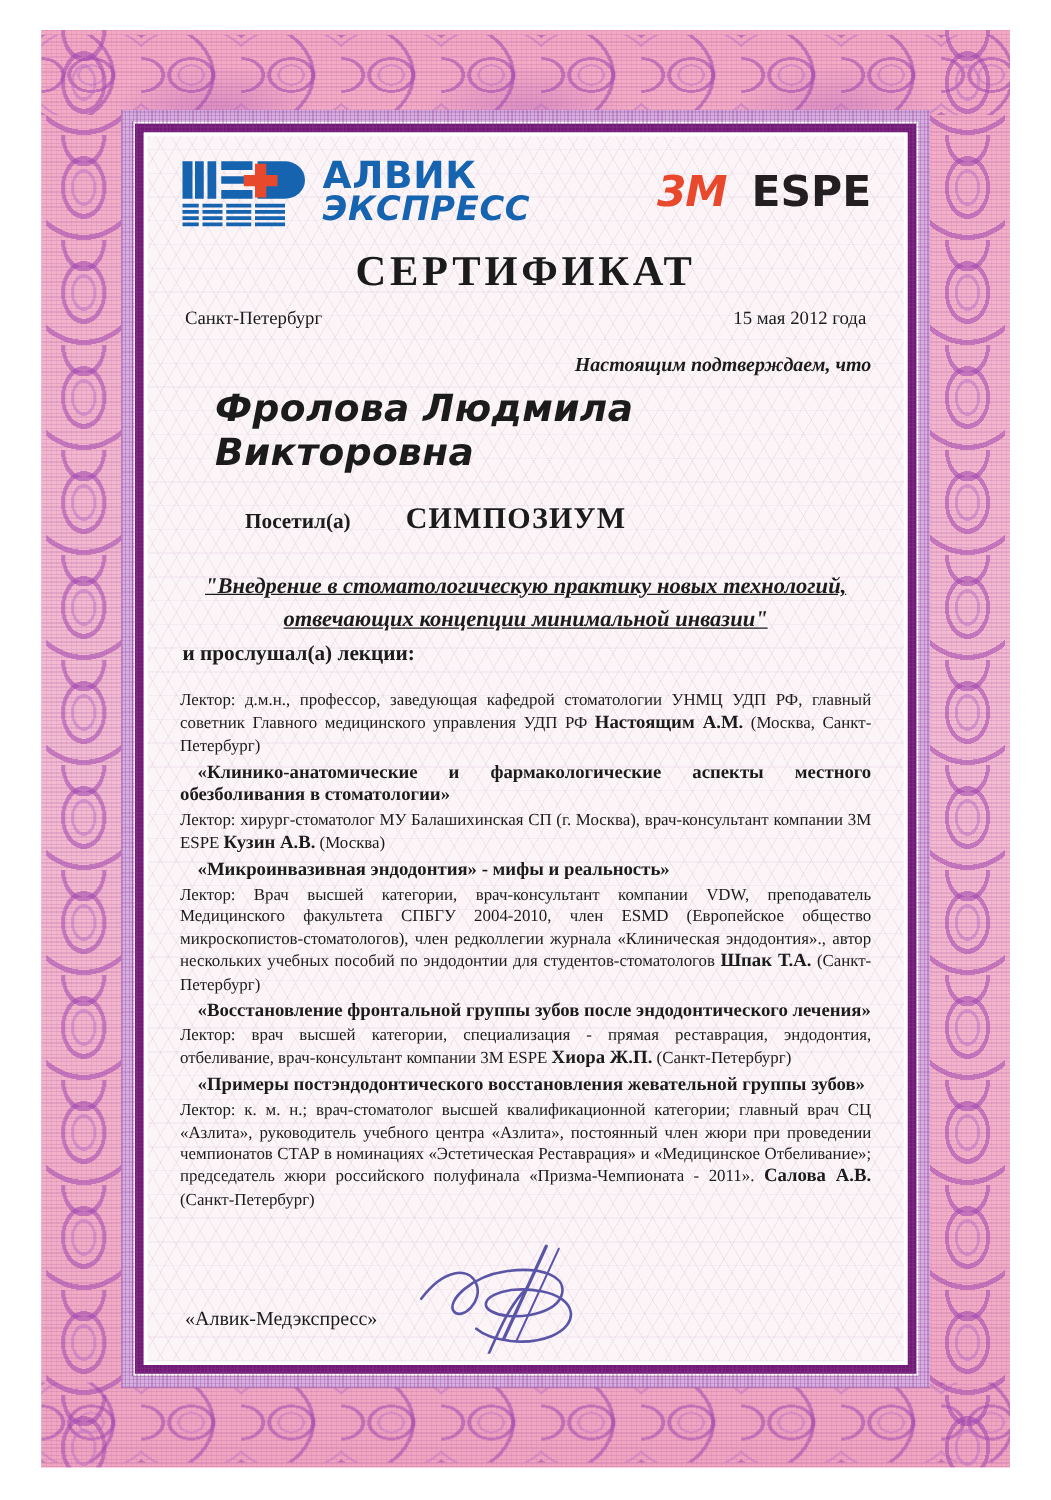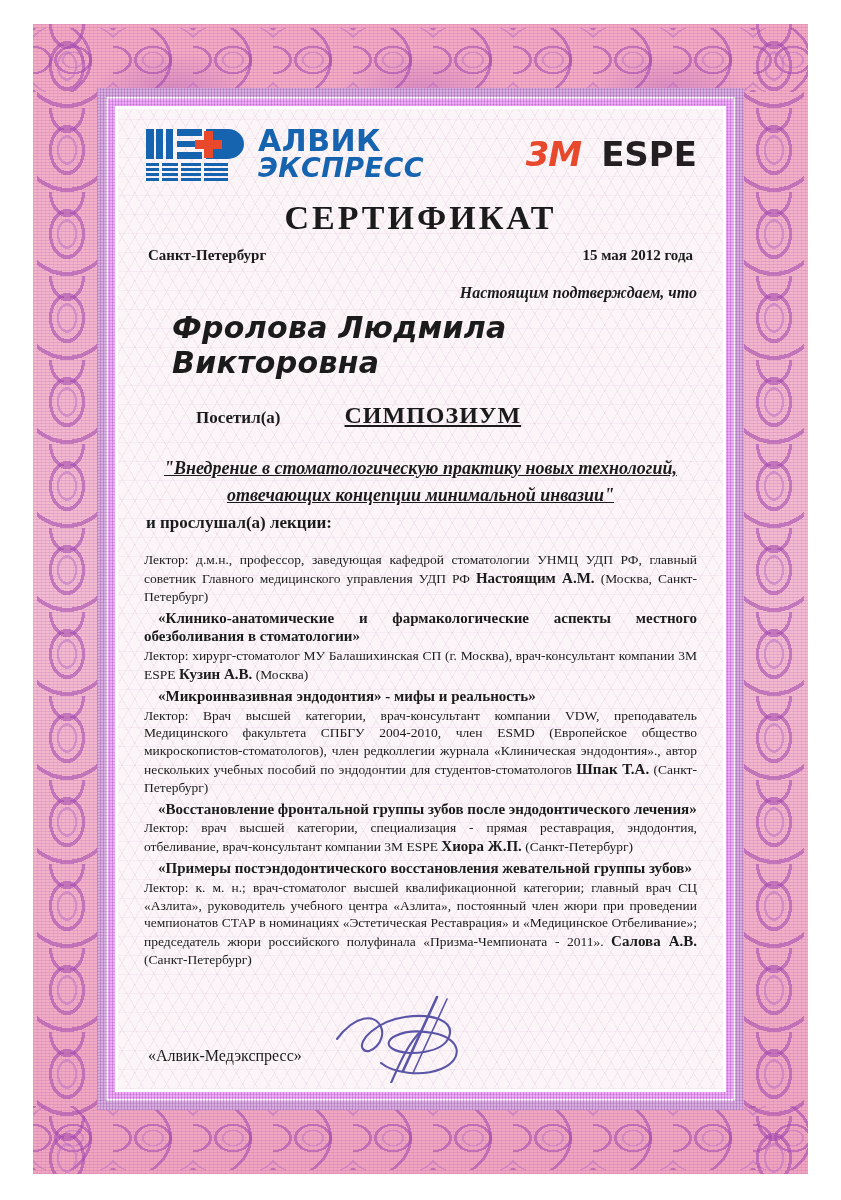--- a/index.html
+++ b/index.html
@@ -89,21 +89,21 @@
     background-size: 60px 84px, 60px 84px, 60px 84px;
   }
   .chain-v.left  { left: 4px; }
   .chain-v.right { right: 4px; }
 
   
   .frame-outer {
     position: absolute;
     left: 64px; top: 64px; right: 64px; bottom: 64px;
     border: 9px solid #d7aee0;
-    background: #f0abfc;
+    background: #701a75;
     box-shadow: 0 0 0 2px #ffffff inset;
   }
   .frame-outer::before {
     content: "";
     position: absolute;
     inset: -9px;
     background-image:
       repeating-linear-gradient(90deg, rgba(140,60,150,.30) 0 1px, rgba(255,255,255,0) 1px 3px),
       repeating-linear-gradient(0deg, rgba(140,60,150,.22) 0 1px, rgba(255,255,255,0) 1px 3px);
     pointer-events: none;
@@ -180,21 +180,21 @@
     font-family: "Liberation Serif", serif;
     font-weight: bold;
     font-size: 34px;
     letter-spacing: 3px;
     margin: 14px 0 10px 0;
   }
 
   .meta-row {
     display: flex;
     justify-content: space-between;
-    font-weight: bold;
+    font-weight: normal;
     font-size: 15px;
     margin: 0 4px 20px 4px;
   }
 
   .confirm-line {
     font-style: italic;
     font-weight: bold;
     font-size: 16px;
     margin: 0 0 8px 4px;
     text-align: right;
@@ -216,22 +216,21 @@
   }
   .attend-label {
     font-weight: bold;
     font-size: 17px;
     margin-left: 52px;
   }
   .attend-value {
     font-weight: bold;
     font-size: 24px;
     letter-spacing: 1px;
-    margin-left: 64px;
-    text-decoration: underline;
+    margin-left: 44px;
   }
 
   .event-title {
     text-align: center;
     font-style: italic;
     font-weight: bold;
     font-size: 18px;
     text-decoration: underline;
     line-height: 1.5;
     margin: 0 6px 4px 6px;

